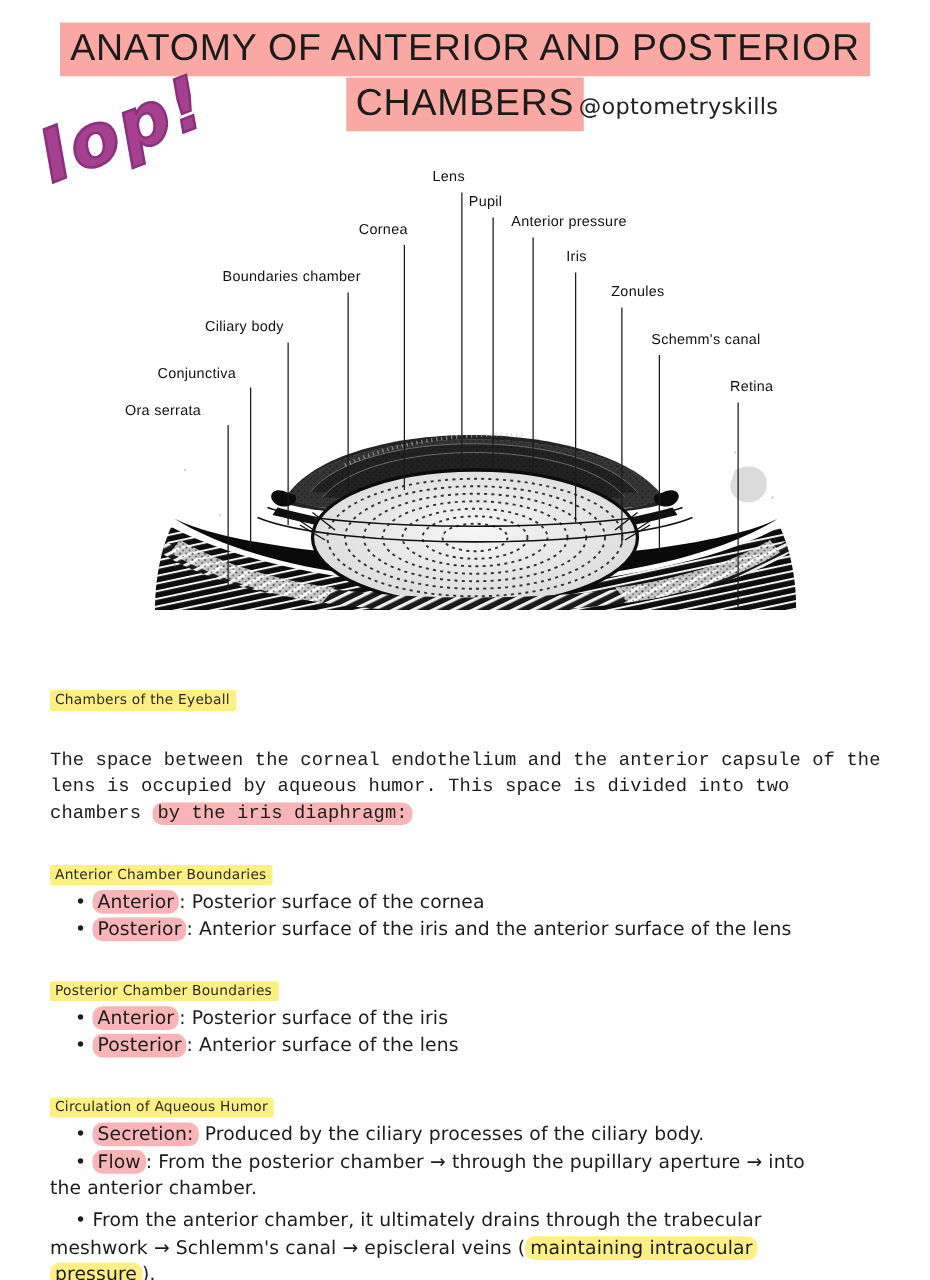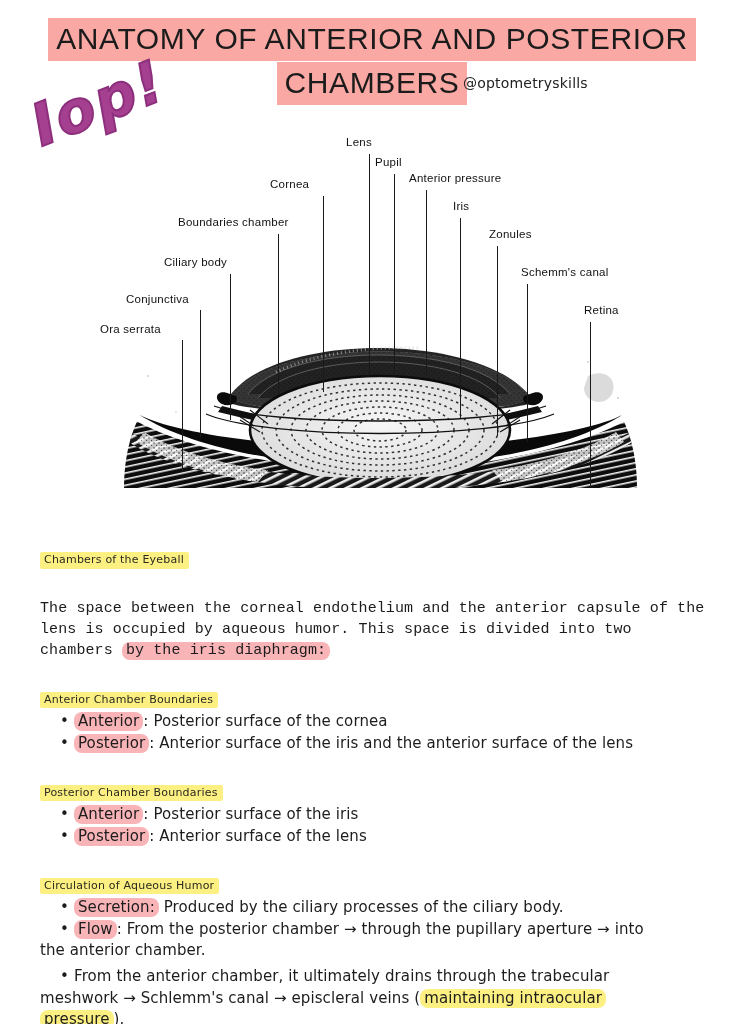--- a/index.html
+++ b/index.html
@@ -22,21 +22,21 @@
     font-size:30px;
     font-weight:400;
     letter-spacing:.6px;
     padding:4px 8px 5px 8px;
     white-space:nowrap;
   }
   .title-row2{position:absolute;left:0;top:62px;width:744px;text-align:center;}
   .handle{
     position:absolute;left:463px;top:75px;
     font-family:"DejaVu Sans", sans-serif;
-    font-size:14px;color:#222;letter-spacing:.2px;
+    font-size:18px;color:#222;letter-spacing:.2px;
   }
 
   
   .iop{
     position:absolute;left:22px;top:96px;
     transform:rotate(-21deg);
     transform-origin:left top;
     font-family:"DejaVu Sans", sans-serif;
     font-size:58px;font-weight:700;font-style:italic;
     color:#a4408f;
@@ -204,21 +204,21 @@
 
       <div class="dlabel" style="left:126px;top:165px;">Conjunctiva</div>
       <div class="leader" style="left:200px;top:182px;height:128px;"></div>
 
       <div class="dlabel" style="left:164px;top:128px;">Ciliary body</div>
       <div class="leader" style="left:230px;top:146px;height:146px;"></div>
 
       <div class="dlabel" style="left:178px;top:88px;">Boundaries  chamber</div>
       <div class="leader" style="left:278px;top:106px;height:160px;"></div>
 
-      <div class="dlabel" style="left:270px;top:50px;">Cornea</div>
+      <div class="dlabel" style="left:287px;top:50px;">Cornea</div>
       <div class="leader" style="left:323px;top:68px;height:196px;"></div>
 
       <div class="dlabel" style="left:346px;top:8px;">Lens</div>
       <div class="leader" style="left:369px;top:26px;height:222px;"></div>
 
       <div class="dlabel" style="left:375px;top:28px;">Pupil</div>
       <div class="leader" style="left:394px;top:46px;height:202px;"></div>
 
       <div class="dlabel" style="left:409px;top:44px;">Anterior  pressure</div>
       <div class="leader" style="left:426px;top:62px;height:187px;"></div>

